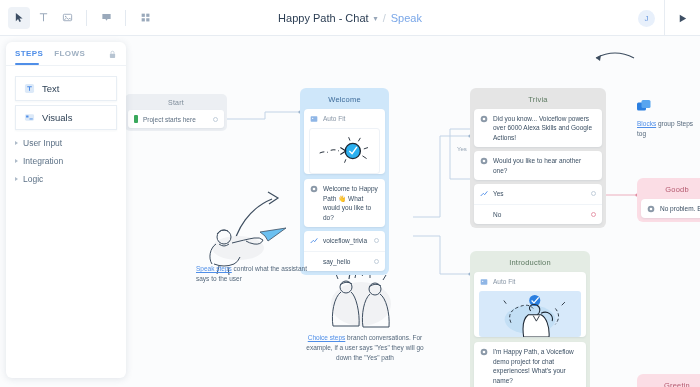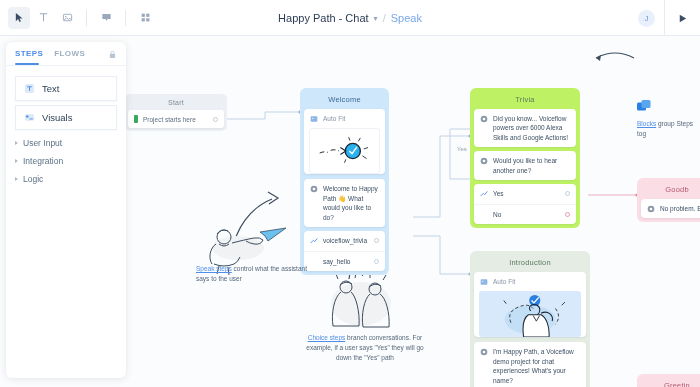--- a/index.html
+++ b/index.html
@@ -120,21 +120,21 @@
   .choice-row + .choice-row{ border-top:1px solid #f0f4f8; }
   .port{ margin-left:auto; width:5px;height:5px; border-radius:50%; border:1px solid #c3cfdb; }
   .port.pink{ border-color:#e79aac; }
   .imgcard{ padding:0; display:block; }
   .imgcard .hdr{ display:flex; align-items:center; gap:5px; padding:5px 6px; font-size:6.5px; color:#8896a6; }
   .imgbox{ margin:0 5px 5px; border:1px solid #eef2f7; border-radius:3px; height:46px; overflow:hidden; background:#fff; }
   .imgbox.blue{ background:#d7e9fa; border:none; }
 
   .blk-welcome{ left:300px; top:52px; width:89px; background:#cfe7fa; }
   .blk-welcome .block-title{ color:#3d6b99; }
-  .blk-trivia{ left:470px; top:52px; width:110px; background:#bef264; }
+  .blk-trivia{ left:470px; top:52px; width:136px; background:#e5e5e5; }
   .blk-trivia .block-title{ color:#5e7a62; }
   .blk-intro{ left:470px; top:215px; width:120px; background:#e4ece4; }
   .blk-intro .block-title{ color:#5e7a62; }
   .blk-goodbye{ left:637px; top:142px; width:80px; background:#fbdde5; }
   .blk-goodbye .block-title{ color:#b5596f; }
   .blk-greeting{ left:637px; top:338px; width:80px; background:#fbdde5; }
   .blk-greeting .block-title{ color:#b5596f; }
 
   
   .start-node{

